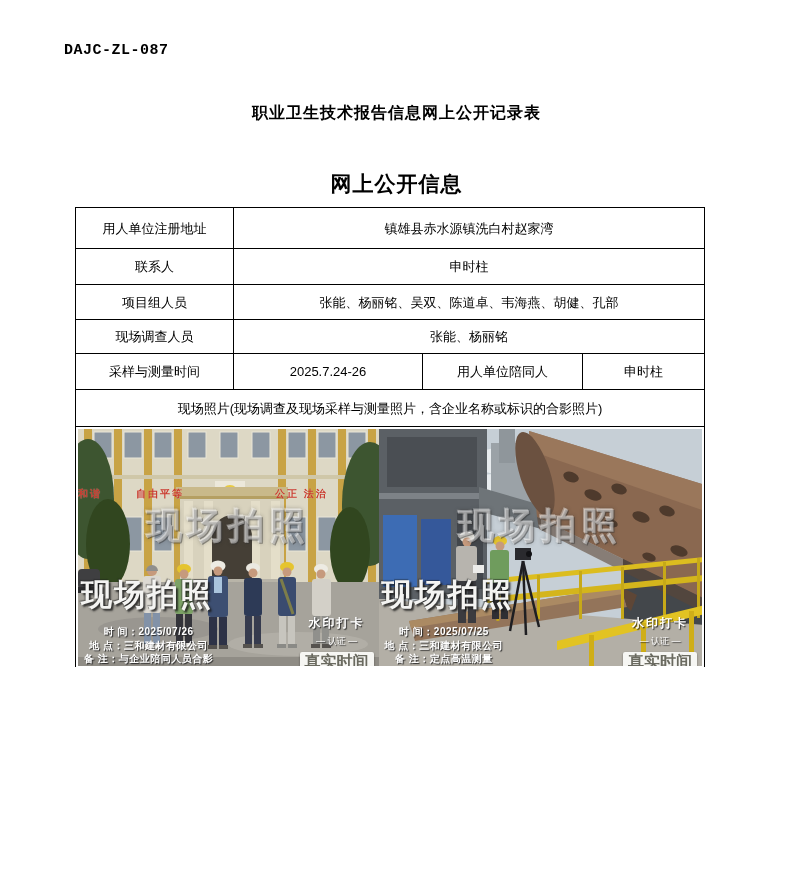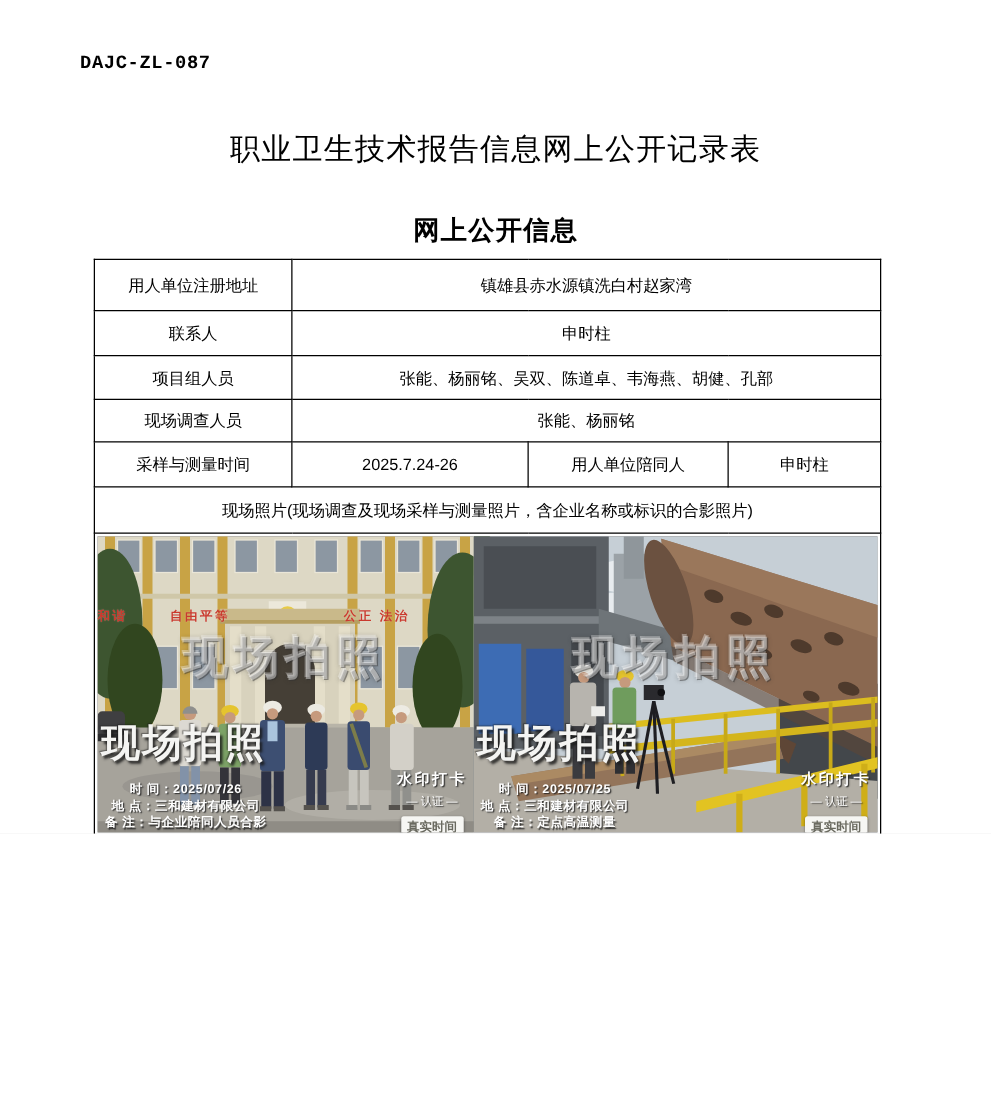--- a/index.html
+++ b/index.html
@@ -8,21 +8,21 @@
     outline:1px solid #d9d9d9;overflow:hidden;
     font-family:"Liberation Sans","DejaVu Sans",sans-serif;color:#000;
   }
   .doc-code{
     position:absolute;left:64px;top:42px;
     font-family:"Liberation Mono","DejaVu Sans Mono",monospace;
     font-weight:bold;font-size:15px;letter-spacing:0.5px;
   }
   .doc-title{
     position:absolute;left:0;top:103px;width:100%;text-align:center;
-    font-size:24px;font-weight:normal;letter-spacing:1px;
+    font-size:16px;font-weight:bold;letter-spacing:1px;
   }
   .doc-subtitle{
     position:absolute;left:0;top:170px;width:100%;text-align:center;
     font-size:21px;font-weight:bold;letter-spacing:1px;
   }
   table.main{
     position:absolute;left:75px;top:207px;width:629px;
     border-collapse:collapse;table-layout:fixed;
   }
   table.main td{
@@ -53,21 +53,21 @@
   }
   .wm-info{
     position:absolute;left:6px;top:196px;font-size:10px;line-height:13.5px;
     color:#fff;text-shadow:1px 1px 1px rgba(30,30,30,.9);white-space:nowrap;
     font-weight:bold;letter-spacing:0.5px;
   }
   .wm-stamp{position:absolute;right:5px;top:186px;text-align:center;color:#fff;}
   .wm-stamp .s1{font-size:12px;font-weight:bold;letter-spacing:2px;text-shadow:1px 1px 1px rgba(30,30,30,.9);}
   .wm-stamp .s2{font-size:9px;margin:1px 0 2px;text-shadow:1px 1px 1px rgba(30,30,30,.9);}
   .wm-stamp .s3{
-    display:inline-block;background:#f6f6f3;color:#6a6a60;font-size:10px;
+    display:inline-block;background:#f6f6f3;color:#6a6a60;font-size:16px;
     font-weight:bold;padding:1px 5px;border-radius:2px;
     box-shadow:0 1px 2px rgba(0,0,0,.45);
   }
   .banner{
     position:absolute;top:56px;font-size:10px;font-weight:bold;color:#c93a2e;
     letter-spacing:2px;white-space:nowrap;text-shadow:0 0 1px rgba(255,255,255,.4);
   }
   .b1{left:0px;}
   .b2{left:58px;}
   .b3{left:197px;}

